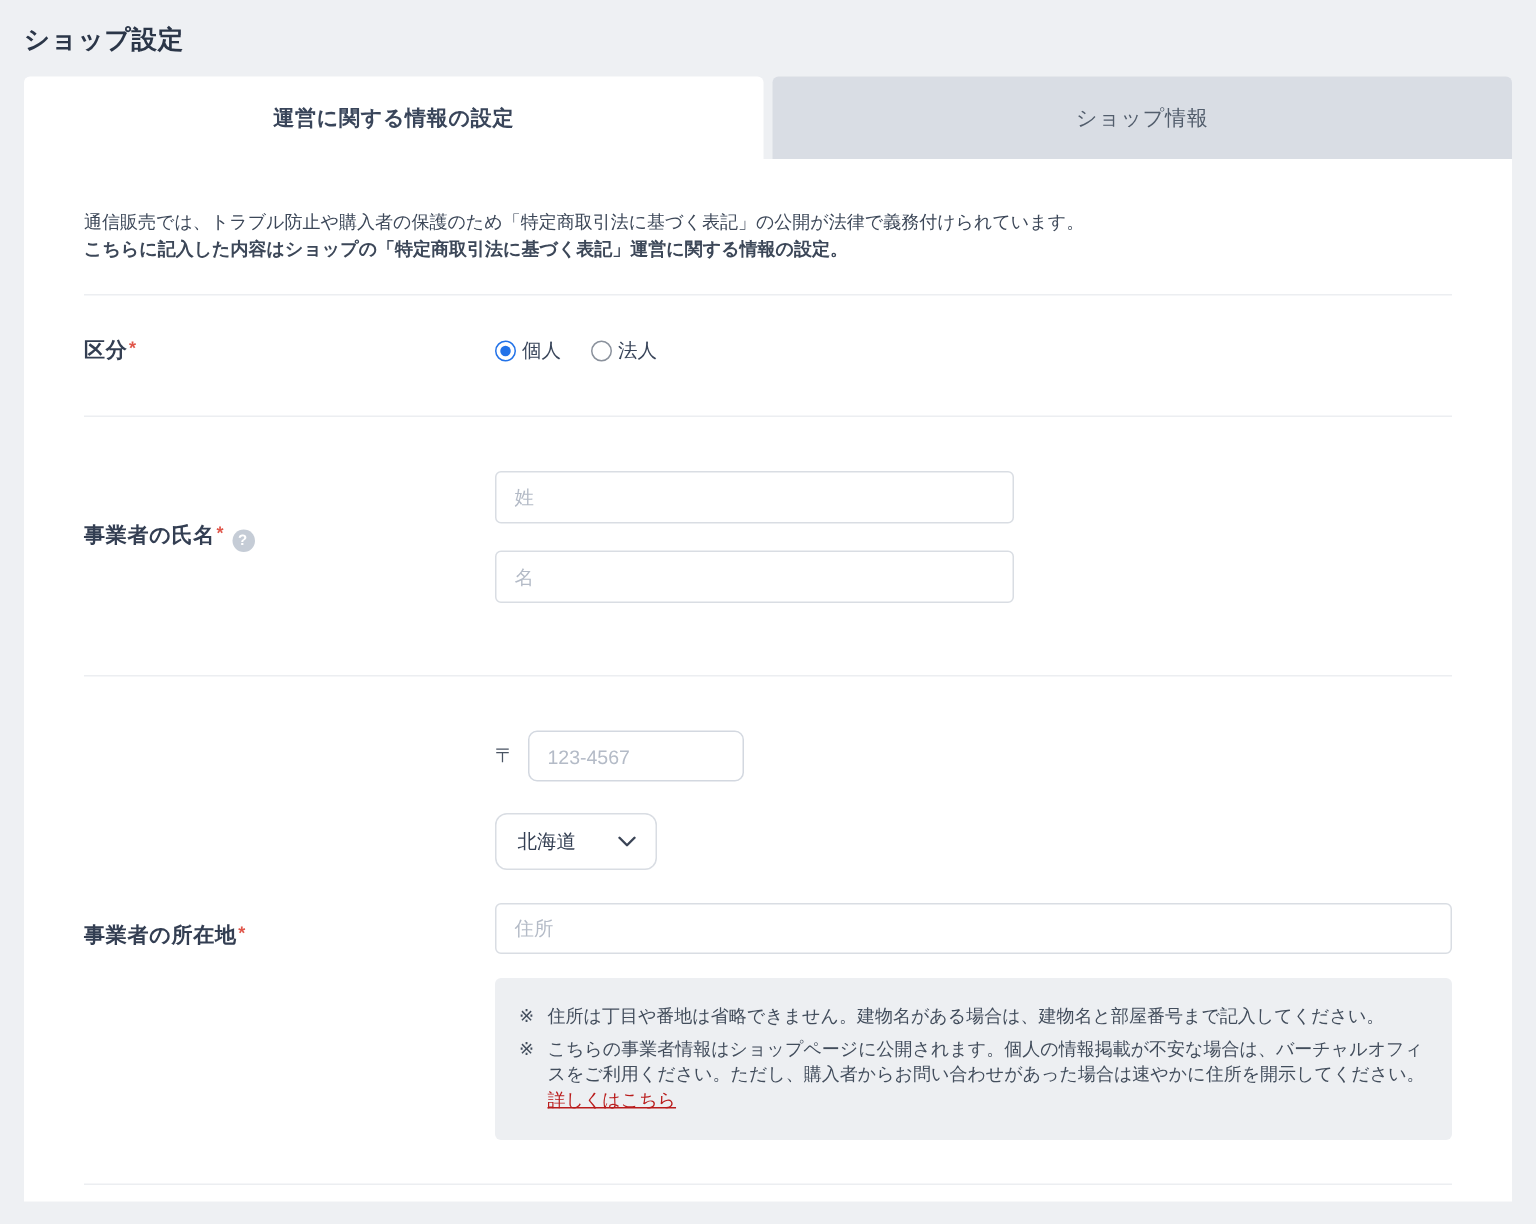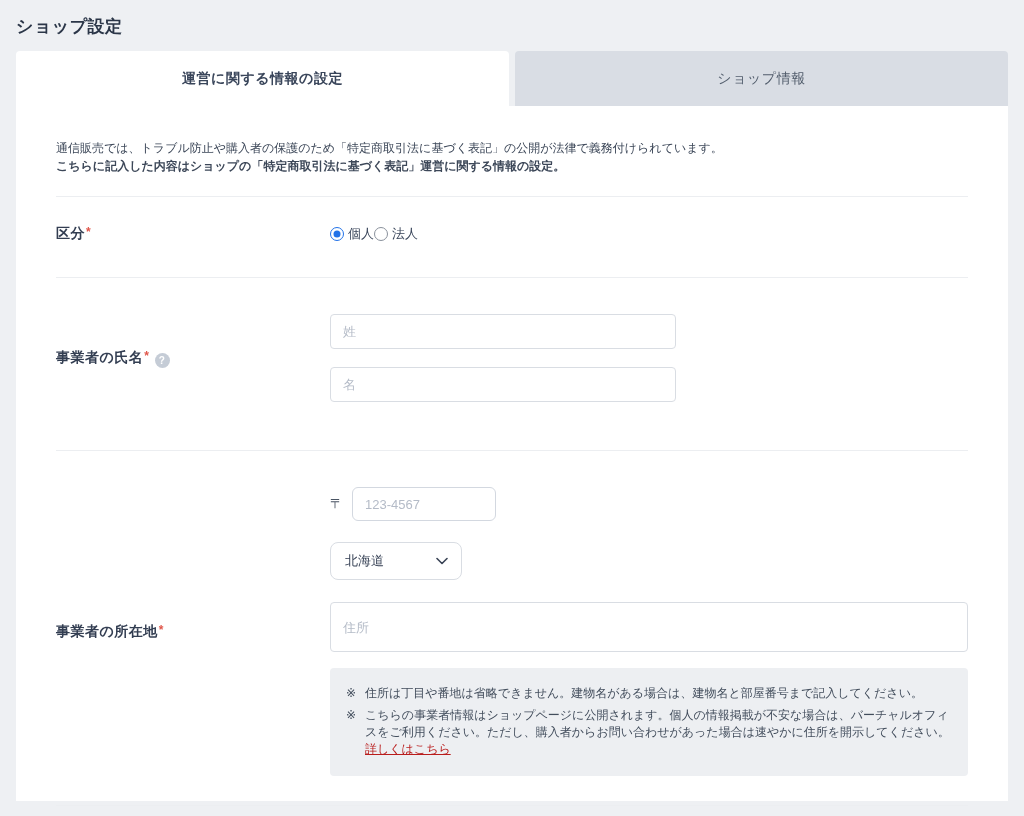--- a/index.html
+++ b/index.html
@@ -84,21 +84,21 @@
     background: #c5ccd6;
     color: #ffffff;
     font-size: 10px;
     font-weight: bold;
     margin-left: 5px;
     vertical-align: -2px;
     cursor: pointer;
   }
   .row-fields { flex: 1; min-width: 0; }
   
-  .radio-group { display: flex; align-items: center; }
+  .radio-group { display: flex; align-items: center; gap: 20px; }
   .radio-item { display: flex; align-items: center; gap: 4px; font-size: 13px; color: #39455a; cursor: pointer; }
   .radio-circle {
     width: 14px; height: 14px; border-radius: 50%;
     position: relative; flex: none;
   }
   .radio-circle.checked { border: 1.5px solid #2272e8; background: #fff; }
   .radio-circle.checked::after {
     content: ""; position: absolute; left: 50%; top: 50%;
     transform: translate(-50%, -50%);
     width: 7px; height: 7px; border-radius: 50%; background: #2272e8;
@@ -118,35 +118,35 @@
     outline: none;
   }
   .text-input::placeholder { color: #b4bbc7; }
   .name-input { width: 346px; }
   .name-input + .name-input { margin-top: 18px; }
   .postal-wrap { display: flex; align-items: center; }
   .postal-mark { font-size: 13px; color: #4a5463; margin-right: 9px; }
   .postal-input { width: 144px; height: 34px; border-radius: 6px; border-color: #d3d8e0; }
   .select-box {
     margin-top: 21px;
-    width: 132px;
+    width: 108px;
     height: 38px;
     border: 1px solid #d9dde3;
     border-radius: 8px;
     background: #fff;
     display: flex;
     align-items: center;
     justify-content: space-between;
     padding: 0 13px 0 14px;
     font-size: 13px;
     color: #333e52;
     cursor: pointer;
   }
   .chevron { width: 12px; height: 8px; flex: none; }
-  .address-input { margin-top: 22px; width: 100%; height: 50px; }
+  .address-input { margin-top: 22px; width: 100%; height: 34px; font-family: Liberation Serif, serif; }
   .note-box {
     margin-top: 16px;
     background: #edeff2;
     border-radius: 4px;
     padding: 17px 16px 18px 16px;
     font-size: 12px;
     line-height: 17px;
     color: #424d5c;
   }
   .note-item { display: flex; }

